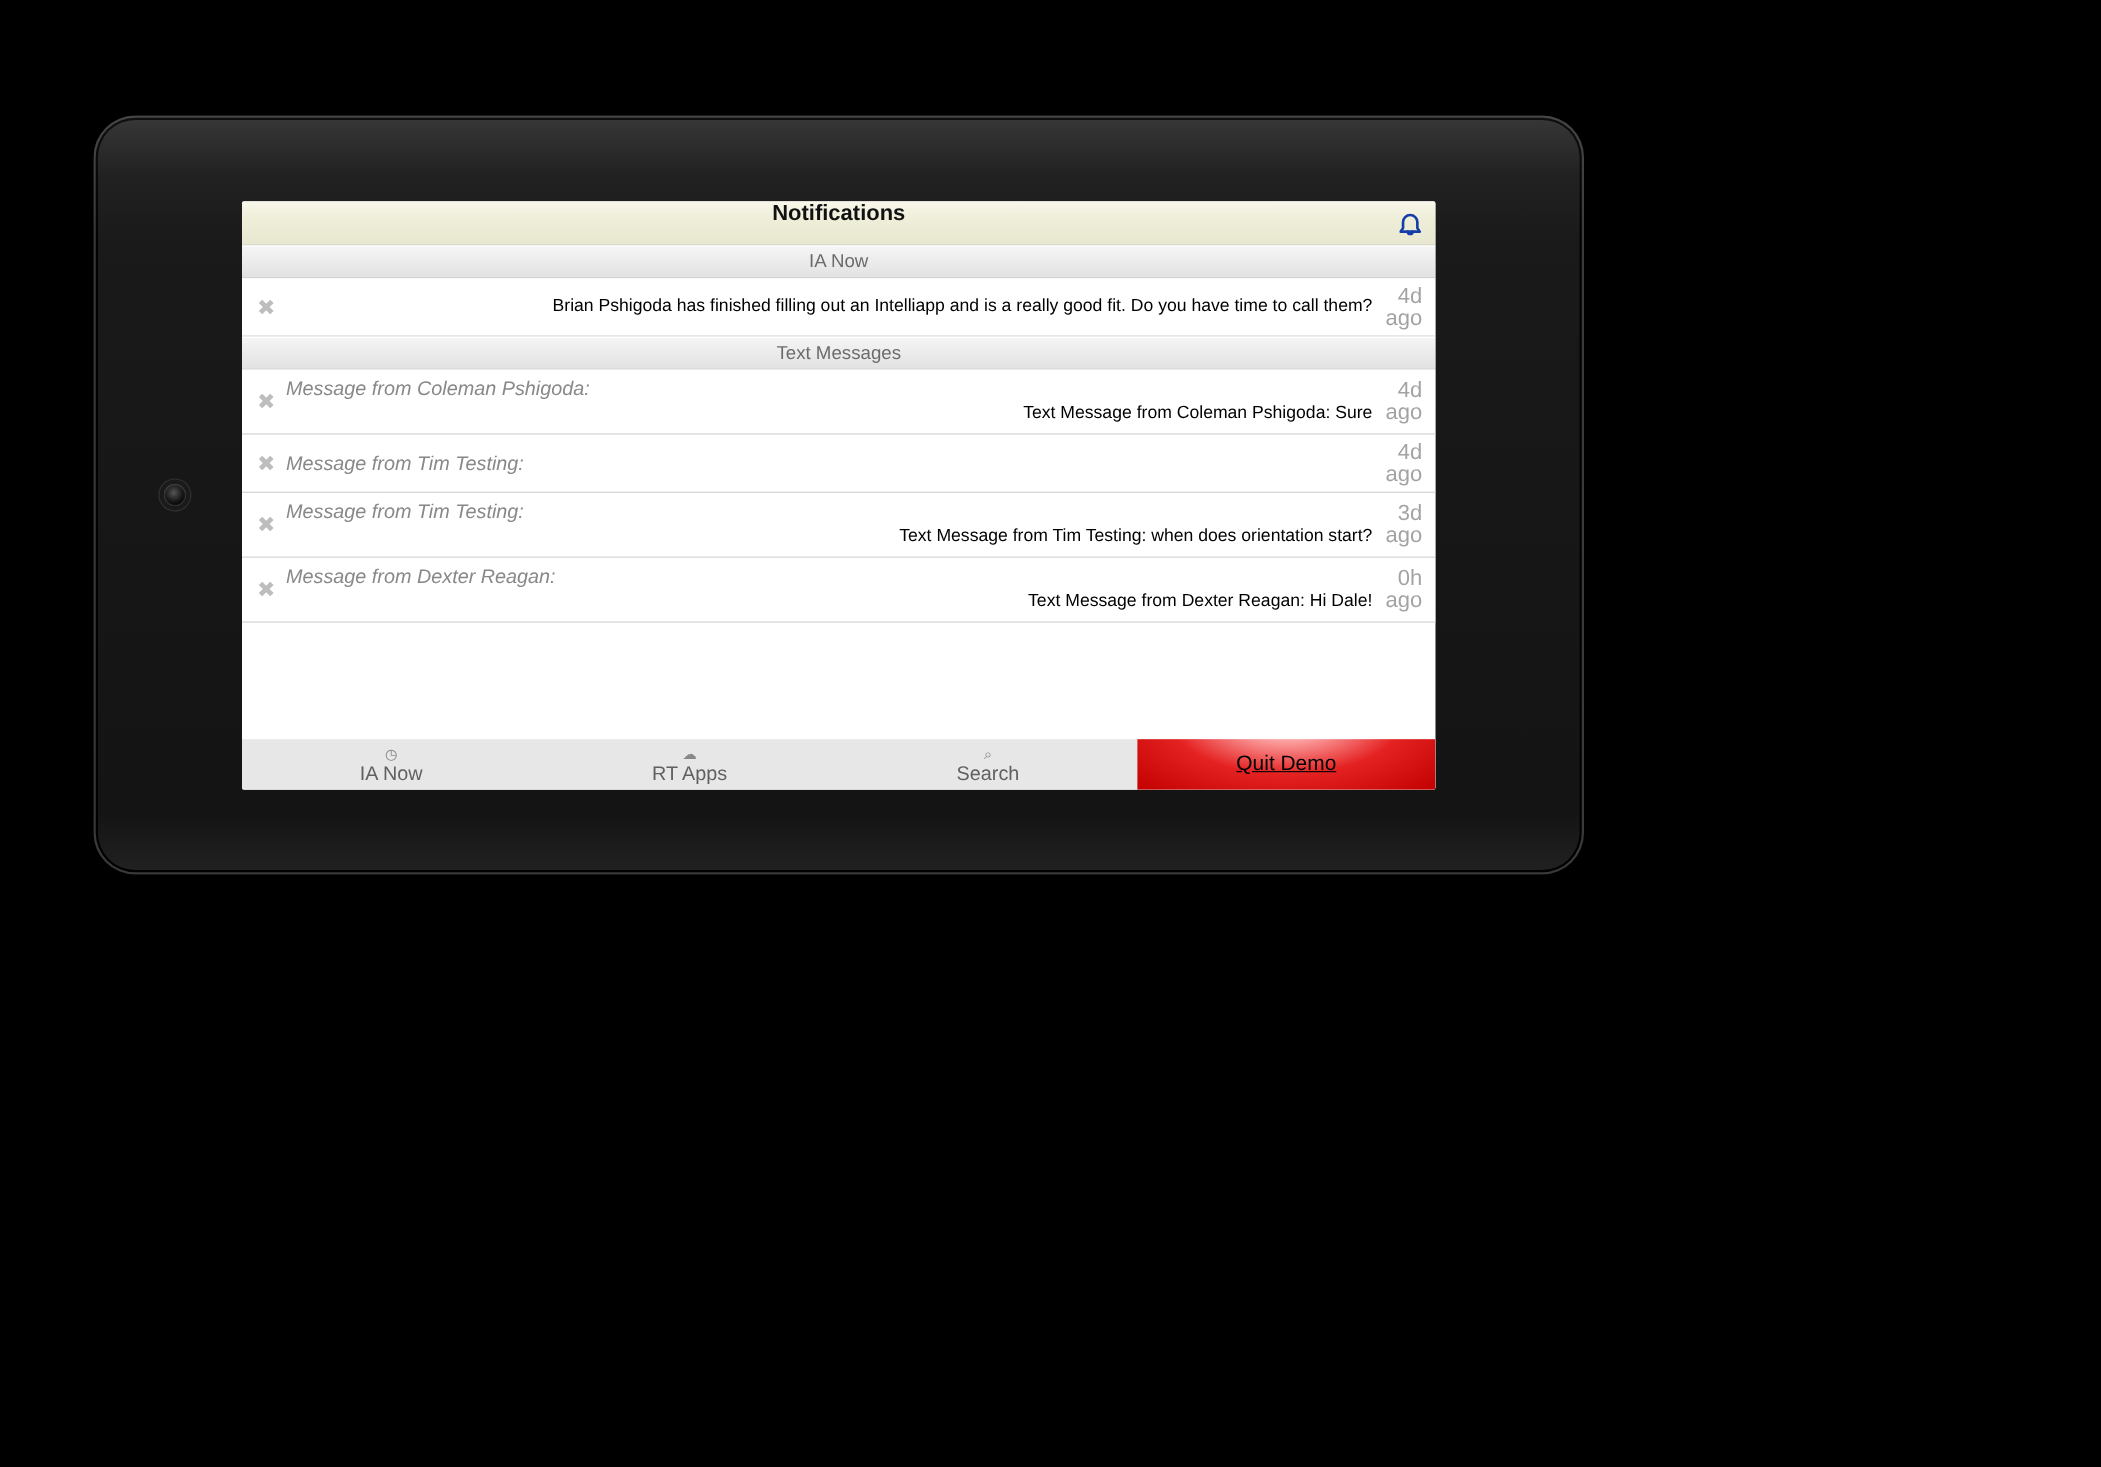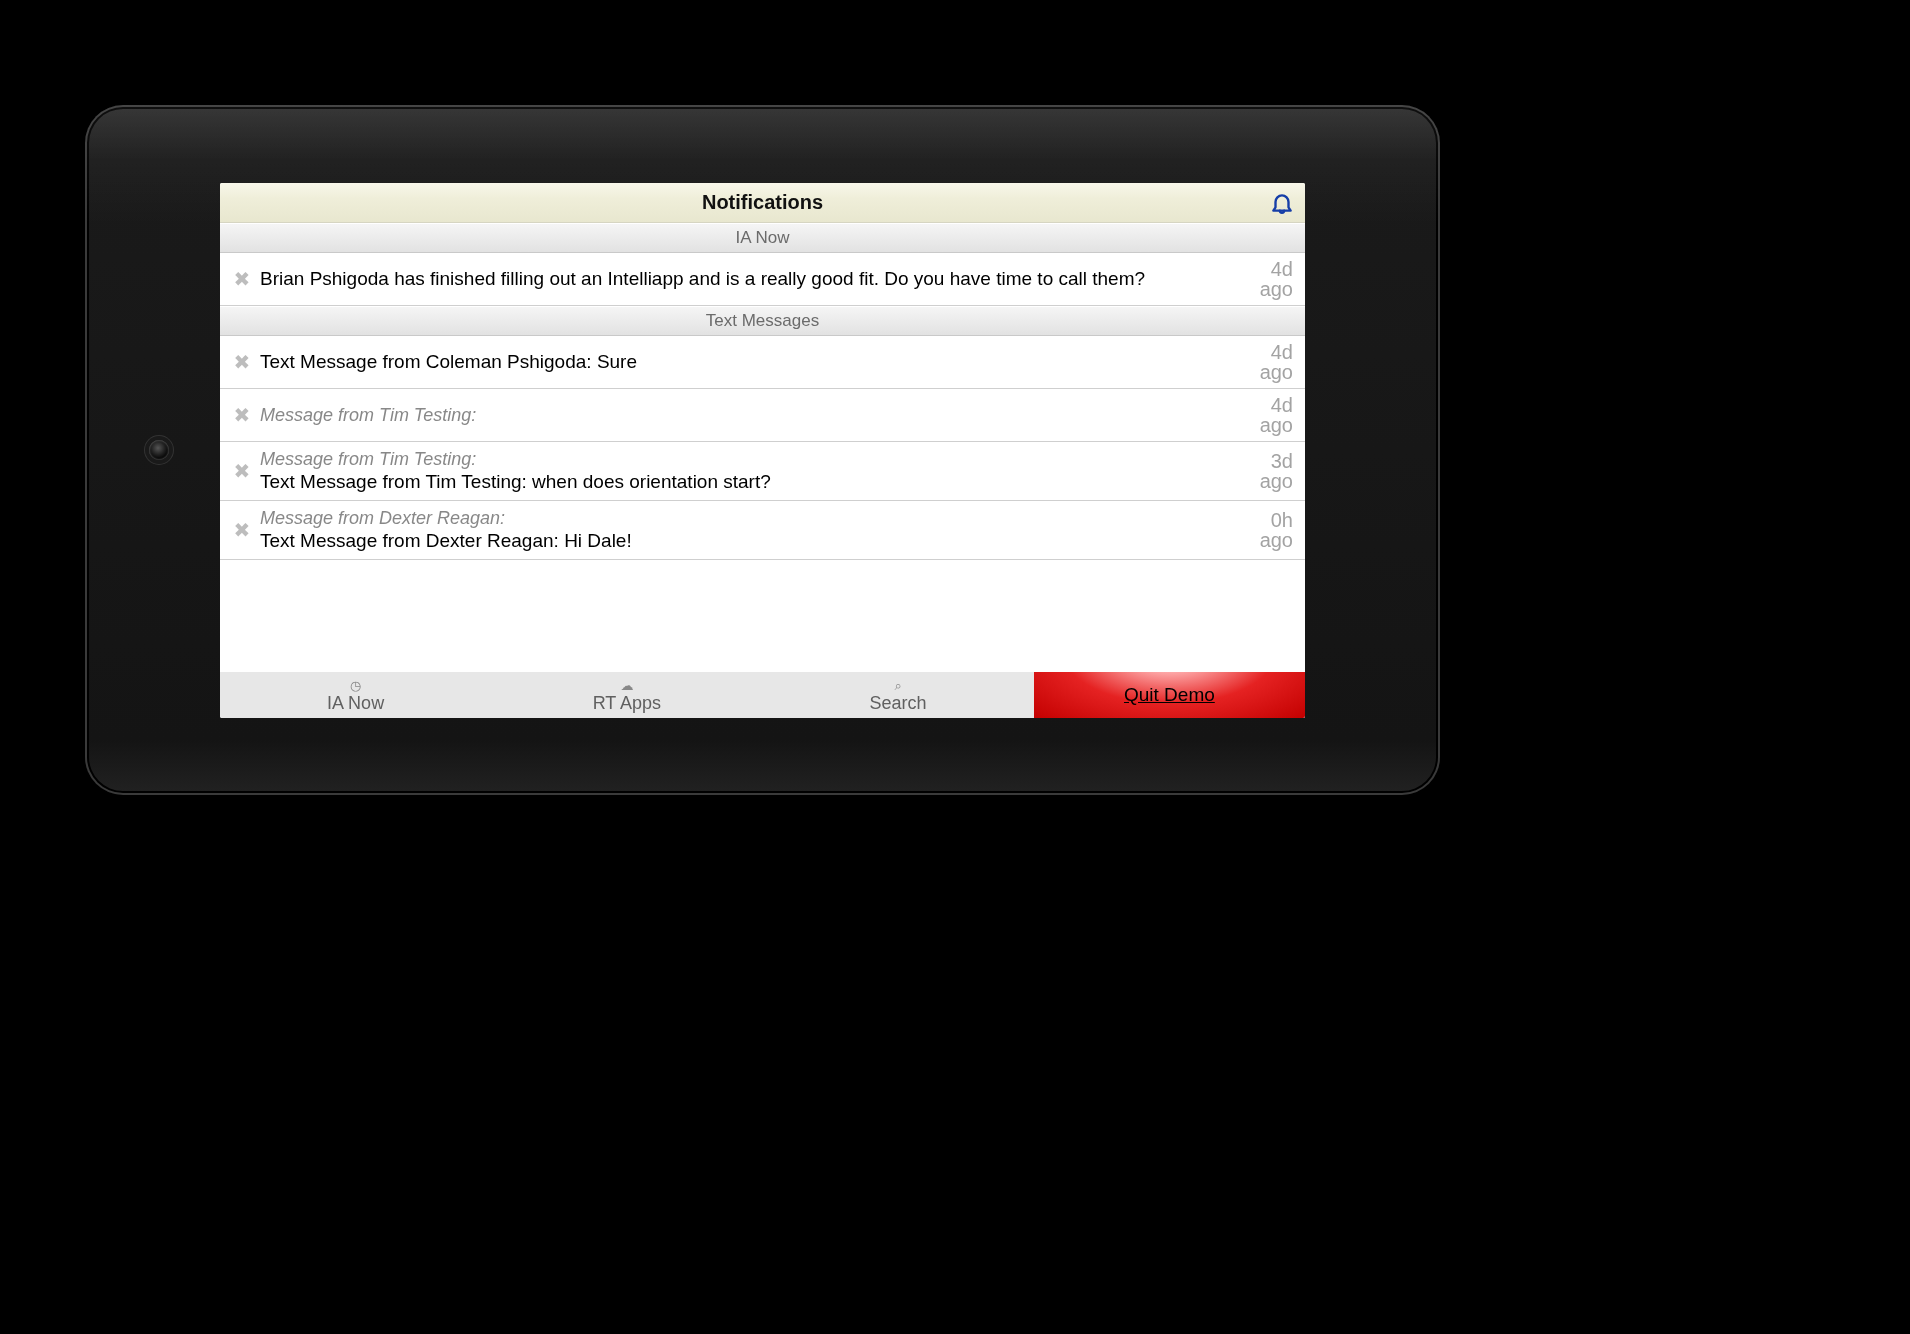--- a/index.html
+++ b/index.html
@@ -57,21 +57,20 @@
     flex-direction: column;
     overflow: hidden;
   }
 
   .header {
     position: relative;
     height: 40px;
     background: linear-gradient(180deg, #f8f7ea 0%, #efeed9 40%, #e8e7cf 100%);
     border-bottom: 1px solid #d6d5c2;
     display: flex;
-    align-items: center;
     justify-content: center;
   }
   .header-title { font-weight: 700; font-size: 20px; color: #111; }
   .header-bell {
     position: absolute;
     right: 10px; top: 50%;
     transform: translateY(-50%);
     width: 26px; height: 26px;
     color: #163ea8;
   }
@@ -104,21 +103,21 @@
     align-items: center;
     justify-content: center;
     flex-shrink: 0;
     cursor: pointer;
   }
   .row-body {
     flex: 1;
     padding-left: 4px;
   }
   .subhead { font-style: italic; color: #888; font-size: 18px; line-height: 22px; }
-  .msg { font-size: 19px; color: #000; line-height: 24px; }
+  .msg { font-size: 16px; color: #000; line-height: 24px; text-align: right; }
   .time {
     text-align: right;
     color: #a3a3a3;
     font-size: 20px;
     line-height: 20px;
     flex-shrink: 0;
     padding-left: 12px;
   }
 
   .tabbar {
@@ -190,20 +189,21 @@
 
       <div class="section-head">
         <span>Text Messages</span>
       </div>
 
       <div class="list">
 
         <div class="row">
           <span class="dismiss">✖</span>
           <div class="row-body">
+            <div class="subhead">Message from Coleman Pshigoda:</div>
             <div class="msg">Text Message from Coleman Pshigoda: Sure</div>
           </div>
           <div class="time">
             <div>4d</div>
             <div>ago</div>
           </div>
         </div>
 
         <div class="row">
           <span class="dismiss">✖</span>

